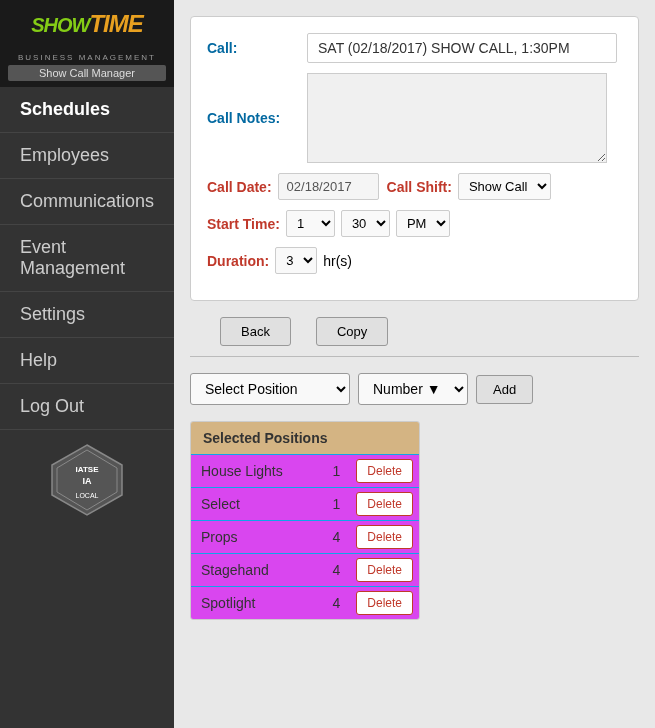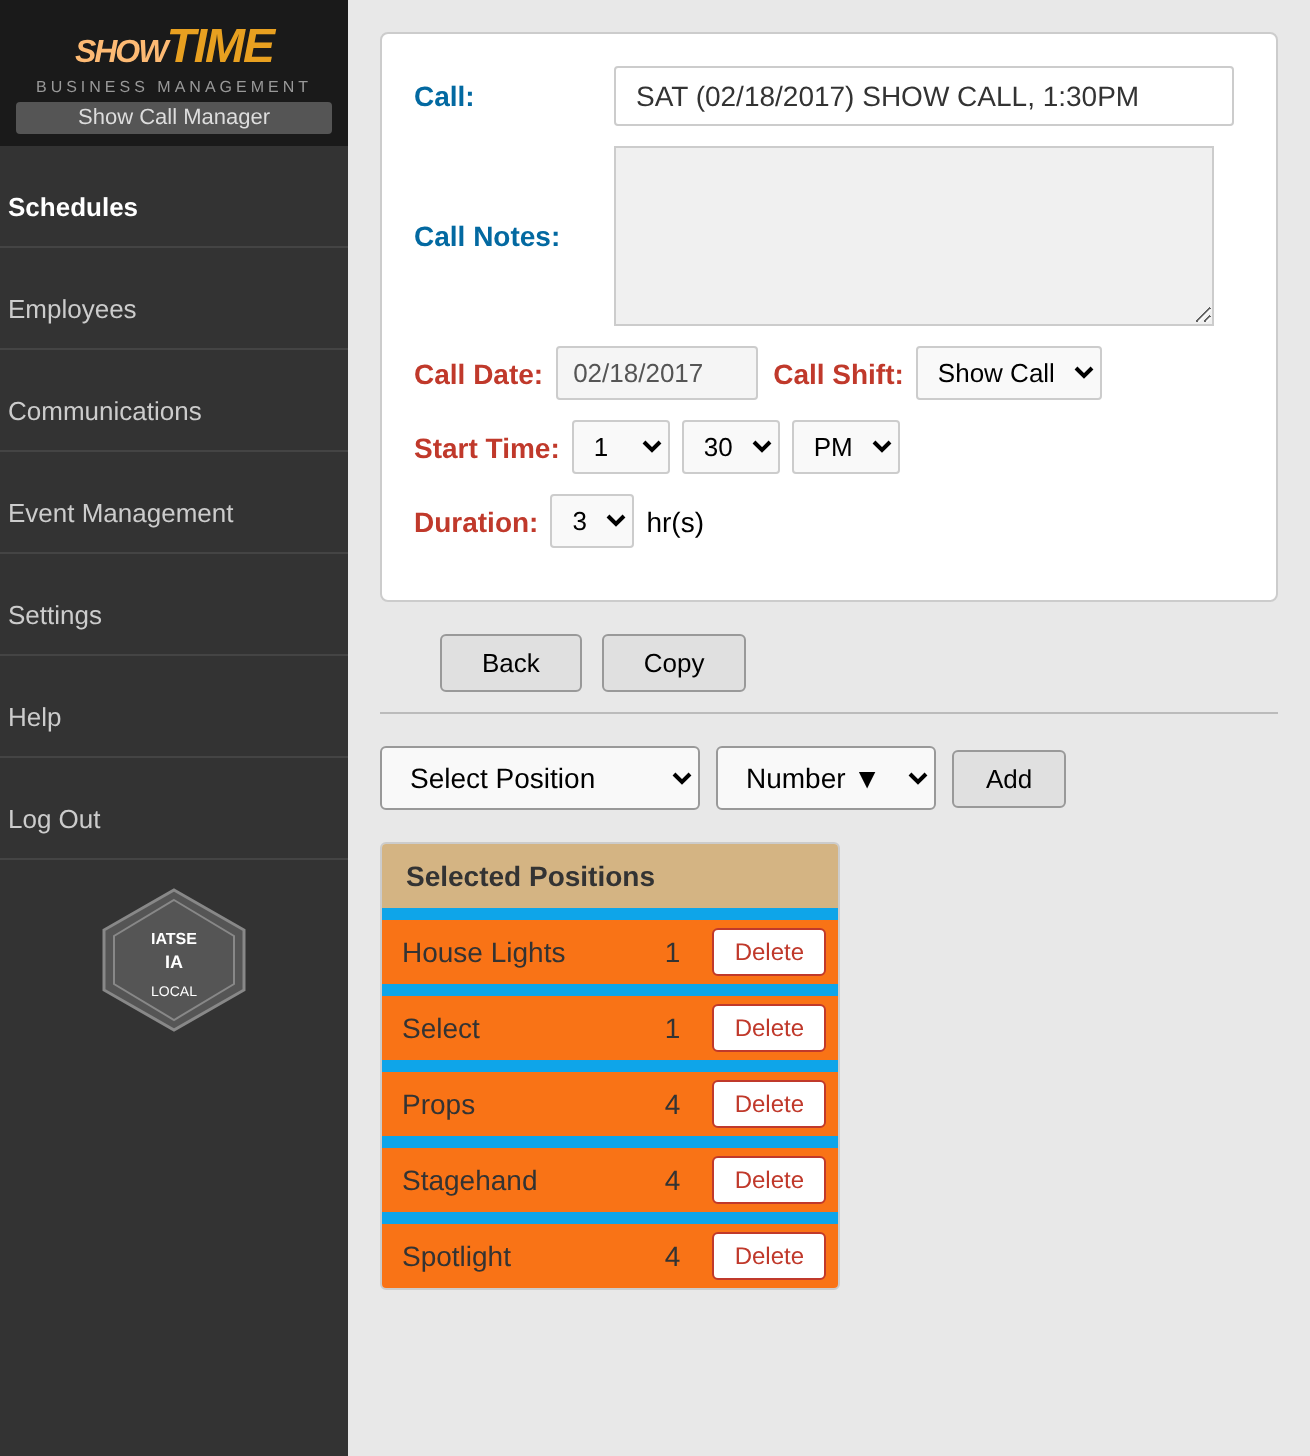--- a/index.html
+++ b/index.html
@@ -9,25 +9,24 @@
     .sidebar {
       width: 174px;
       min-width: 174px;
       background: #333;
       display: flex;
       flex-direction: column;
       height: 728px;
     }
     .nav-item {
       color: #ccc;
-      padding: 12px 4px;
+      padding: 12px 20px;
       cursor: pointer;
       border-bottom: 1px solid #444;
-      font-size: 13px;
-      margin-top: 11px;
+      font-size: 18px;
     }
     .nav-item.active { color: white; font-weight: bold; background: #333; }
     .nav-item.active { color: #fff; }
 
     .logo-icon {
       width: 80px;
       height: 80px;
       margin: 10px auto;
       display: flex;
       align-items: center;
@@ -113,21 +112,21 @@
       border: 1px solid #ccc;
       padding: 4px 6px;
       font-size: 13px;
       background: #f9f9f9;
       border-radius: 2px;
     }
 
     
     .btn-row {
       display: flex;
-      gap: 10px;
+      gap: 25px;
       margin-top: 4px;
       padding-left: 30px;
     }
     .btn {
       padding: 6px 20px;
       font-size: 13px;
       border: 1px solid #999;
       background: #e0e0e0;
       border-radius: 3px;
       cursor: pointer;
@@ -183,22 +182,22 @@
     .positions-header {
       background: #d4b483;
       padding: 8px 12px;
       font-weight: bold;
       font-size: 14px;
       color: #333;
     }
     .positions-row {
       display: flex;
       align-items: center;
-      border-top: 6px solid #0ea5e9;
-      background: #f97316;
+      border-top: 1px solid #0ea5e9;
+      background: #d946ef;
     }
     .pos-name {
       flex: 1;
       padding: 8px 10px;
       font-size: 14px;
       color: #333;
     }
     .pos-num {
       width: 28px;
       text-align: center;
@@ -225,39 +224,39 @@
       align-items: center;
       padding: 10px 8px 6px;
       background: #1a1a1a;
     }
     .showtime-wordmark {
       display: flex;
       align-items: baseline;
       gap: 0;
     }
     .show-word {
-      color: #fdba74;
-      font-size: 16px;
+      color: #84cc16;
+      font-size: 20px;
       font-weight: 900;
       font-style: italic;
       letter-spacing: -1px;
     }
     .time-word {
       color: #e8a020;
       font-size: 24px;
       font-weight: 900;
       font-style: italic;
       letter-spacing: -1px;
     }
     .biz-mgmt {
       color: #999;
       font-size: 8px;
       letter-spacing: 2px;
       text-transform: uppercase;
-      margin-top: 1px;
+      margin-top: 15px;
     }
     .show-call-badge {
       background: #555;
       color: #ddd;
       font-size: 11px;
       padding: 2px 8px;
       border-radius: 2px;
       margin-top: 3px;
       width: 100%;
       text-align: center;

